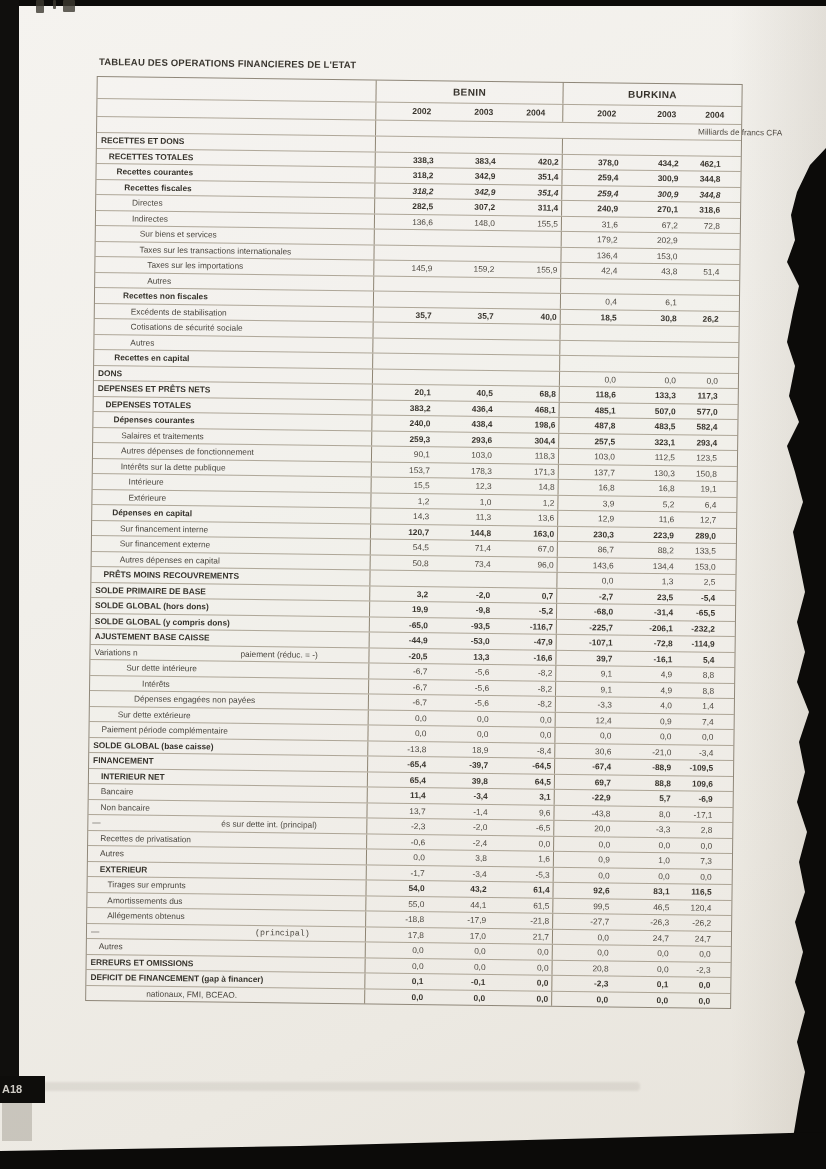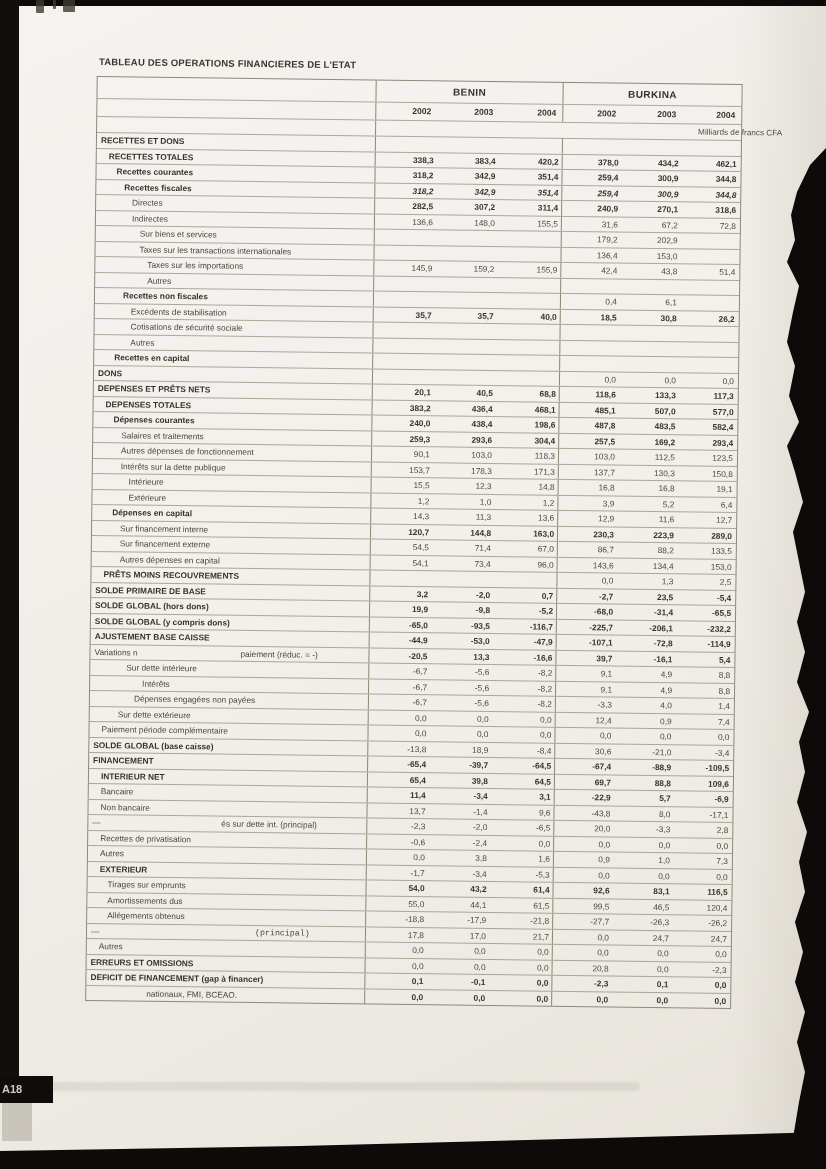--- a/index.html
+++ b/index.html
@@ -16,21 +16,21 @@
     position:absolute;right:0;top:0;width:95px;height:1169px;
     background:linear-gradient(90deg,rgba(125,112,92,0) 0%,rgba(125,112,92,0.14) 100%);
   }
   .top-band{position:absolute;left:0;top:0;width:826px;height:6px;background:#0c0b09;}
   .left-strip{position:absolute;left:0;top:0;width:19px;height:1078px;background:#100f0d;}
   .mark{position:absolute;background:#3d3931;opacity:.8;border-radius:1px;}
   .mark1{left:36px;top:0;width:8px;height:13px;}
   .mark2{left:53px;top:0;width:3px;height:9px;}
   .mark3{left:63px;top:0;width:12px;height:12px;}
   .corner-badge{
-    position:absolute;left:0;top:1076px;width:53px;height:27px;background:#0e0d0b;
+    position:absolute;left:0;top:1076px;width:45px;height:27px;background:#0e0d0b;
     color:#cfccc5;font-weight:bold;font-size:11px;line-height:27px;padding-left:2px;box-sizing:border-box;
   }
   .corner-strip{position:absolute;left:2px;top:1103px;width:30px;height:38px;background:#b6b1a8;opacity:.65;}
   .ghost-band{
     position:absolute;left:40px;top:1082px;width:600px;height:9px;
     background:#9a948a;opacity:.18;filter:blur(1px);border-radius:4px;
   }
   svg.artifacts{position:absolute;left:0;top:0;}
 
   
@@ -58,32 +58,32 @@
   .trow.hdr2{height:17px;line-height:17px;}
   .trow.hdr3{height:15px;line-height:15px;}
   .trow:last-child{border-bottom:none;}
   .cell{font-size:8.3px;white-space:nowrap;overflow:visible;}
   .lbl{padding-left:4px;color:#4a463f;}
   .lbl.b{font-weight:bold;color:#35322b;}
   .lbl-right{position:absolute;top:0;font-size:8.3px;color:#4a463f;}
   .val{text-align:right;padding-right:3px;color:#4c473f;}
   .val.c1{border-left:1px solid rgba(125,114,94,.85);}
   .val.c4{border-left:1px solid rgba(125,114,94,.85);}
-  .val.c6{padding-right:4px;}
+  .val.c6{padding-right:20px;}
   .val.vb{font-weight:bold;color:#39352e;}
   .val.vi{font-style:italic;}
   .group-hd{
     text-align:center;font-weight:bold;font-size:10px;letter-spacing:.4px;color:#37332c;
   }
   .group-hd.gl{grid-column:2 / span 3;border-left:1px solid rgba(125,114,94,.85);}
   .group-hd.gr{grid-column:5 / span 3;border-left:1px solid rgba(125,114,94,.85);}
   .year{font-weight:bold;font-size:8.5px;text-align:right;padding-right:6px;color:#37332c;}
   .year.c1{border-left:1px solid rgba(125,114,94,.85);}
   .year.c4{border-left:1px solid rgba(125,114,94,.85);}
-  .year.c3,.year.c6{padding-right:6px;}
+  .year.c3,.year.c6{padding-right:17px;}
   .unit-cell{grid-column:2 / span 6;position:relative;border-left:1px solid rgba(125,114,94,.85);}
   .unit-note{position:absolute;left:322px;top:0;font-size:8.2px;color:#514c44;}
 </style>
 </head>
 <body>
 
 <div class="paper"></div>
 <div class="edge-shade-right"></div>
 
 <div class="sheet">
@@ -281,21 +281,21 @@
           <div class="cell val c4 vb">487,8</div>
           <div class="cell val c5 vb">483,5</div>
           <div class="cell val c6 vb">582,4</div>
         </div>
         <div class="trow">
           <div class="cell lbl" style="padding-left: 28px;">Salaires et traitements</div>
           <div class="cell val c1 vb">259,3</div>
           <div class="cell val c2 vb">293,6</div>
           <div class="cell val c3 vb">304,4</div>
           <div class="cell val c4 vb">257,5</div>
-          <div class="cell val c5 vb">169,2</div>
+          <div class="cell val c5 vb">323,1</div>
           <div class="cell val c6 vb">293,4</div>
         </div>
         <div class="trow">
           <div class="cell lbl" style="padding-left: 28px;">Autres dépenses de fonctionnement</div>
           <div class="cell val c1">90,1</div>
           <div class="cell val c2">103,0</div>
           <div class="cell val c3">118,3</div>
           <div class="cell val c4">103,0</div>
           <div class="cell val c5">112,5</div>
           <div class="cell val c6">123,5</div>
@@ -349,21 +349,21 @@
           <div class="cell lbl" style="padding-left: 28px;">Sur financement externe</div>
           <div class="cell val c1">54,5</div>
           <div class="cell val c2">71,4</div>
           <div class="cell val c3">67,0</div>
           <div class="cell val c4">86,7</div>
           <div class="cell val c5">88,2</div>
           <div class="cell val c6">133,5</div>
         </div>
         <div class="trow">
           <div class="cell lbl" style="padding-left: 28px;">Autres dépenses en capital</div>
-          <div class="cell val c1">54,1</div>
+          <div class="cell val c1">50,8</div>
           <div class="cell val c2">73,4</div>
           <div class="cell val c3">96,0</div>
           <div class="cell val c4">143,6</div>
           <div class="cell val c5">134,4</div>
           <div class="cell val c6">153,0</div>
         </div>
         <div class="trow">
           <div class="cell lbl b" style="padding-left: 12px;">PRÊTS MOINS RECOUVREMENTS</div>
           <div class="cell val c1"></div>
           <div class="cell val c2"></div>

